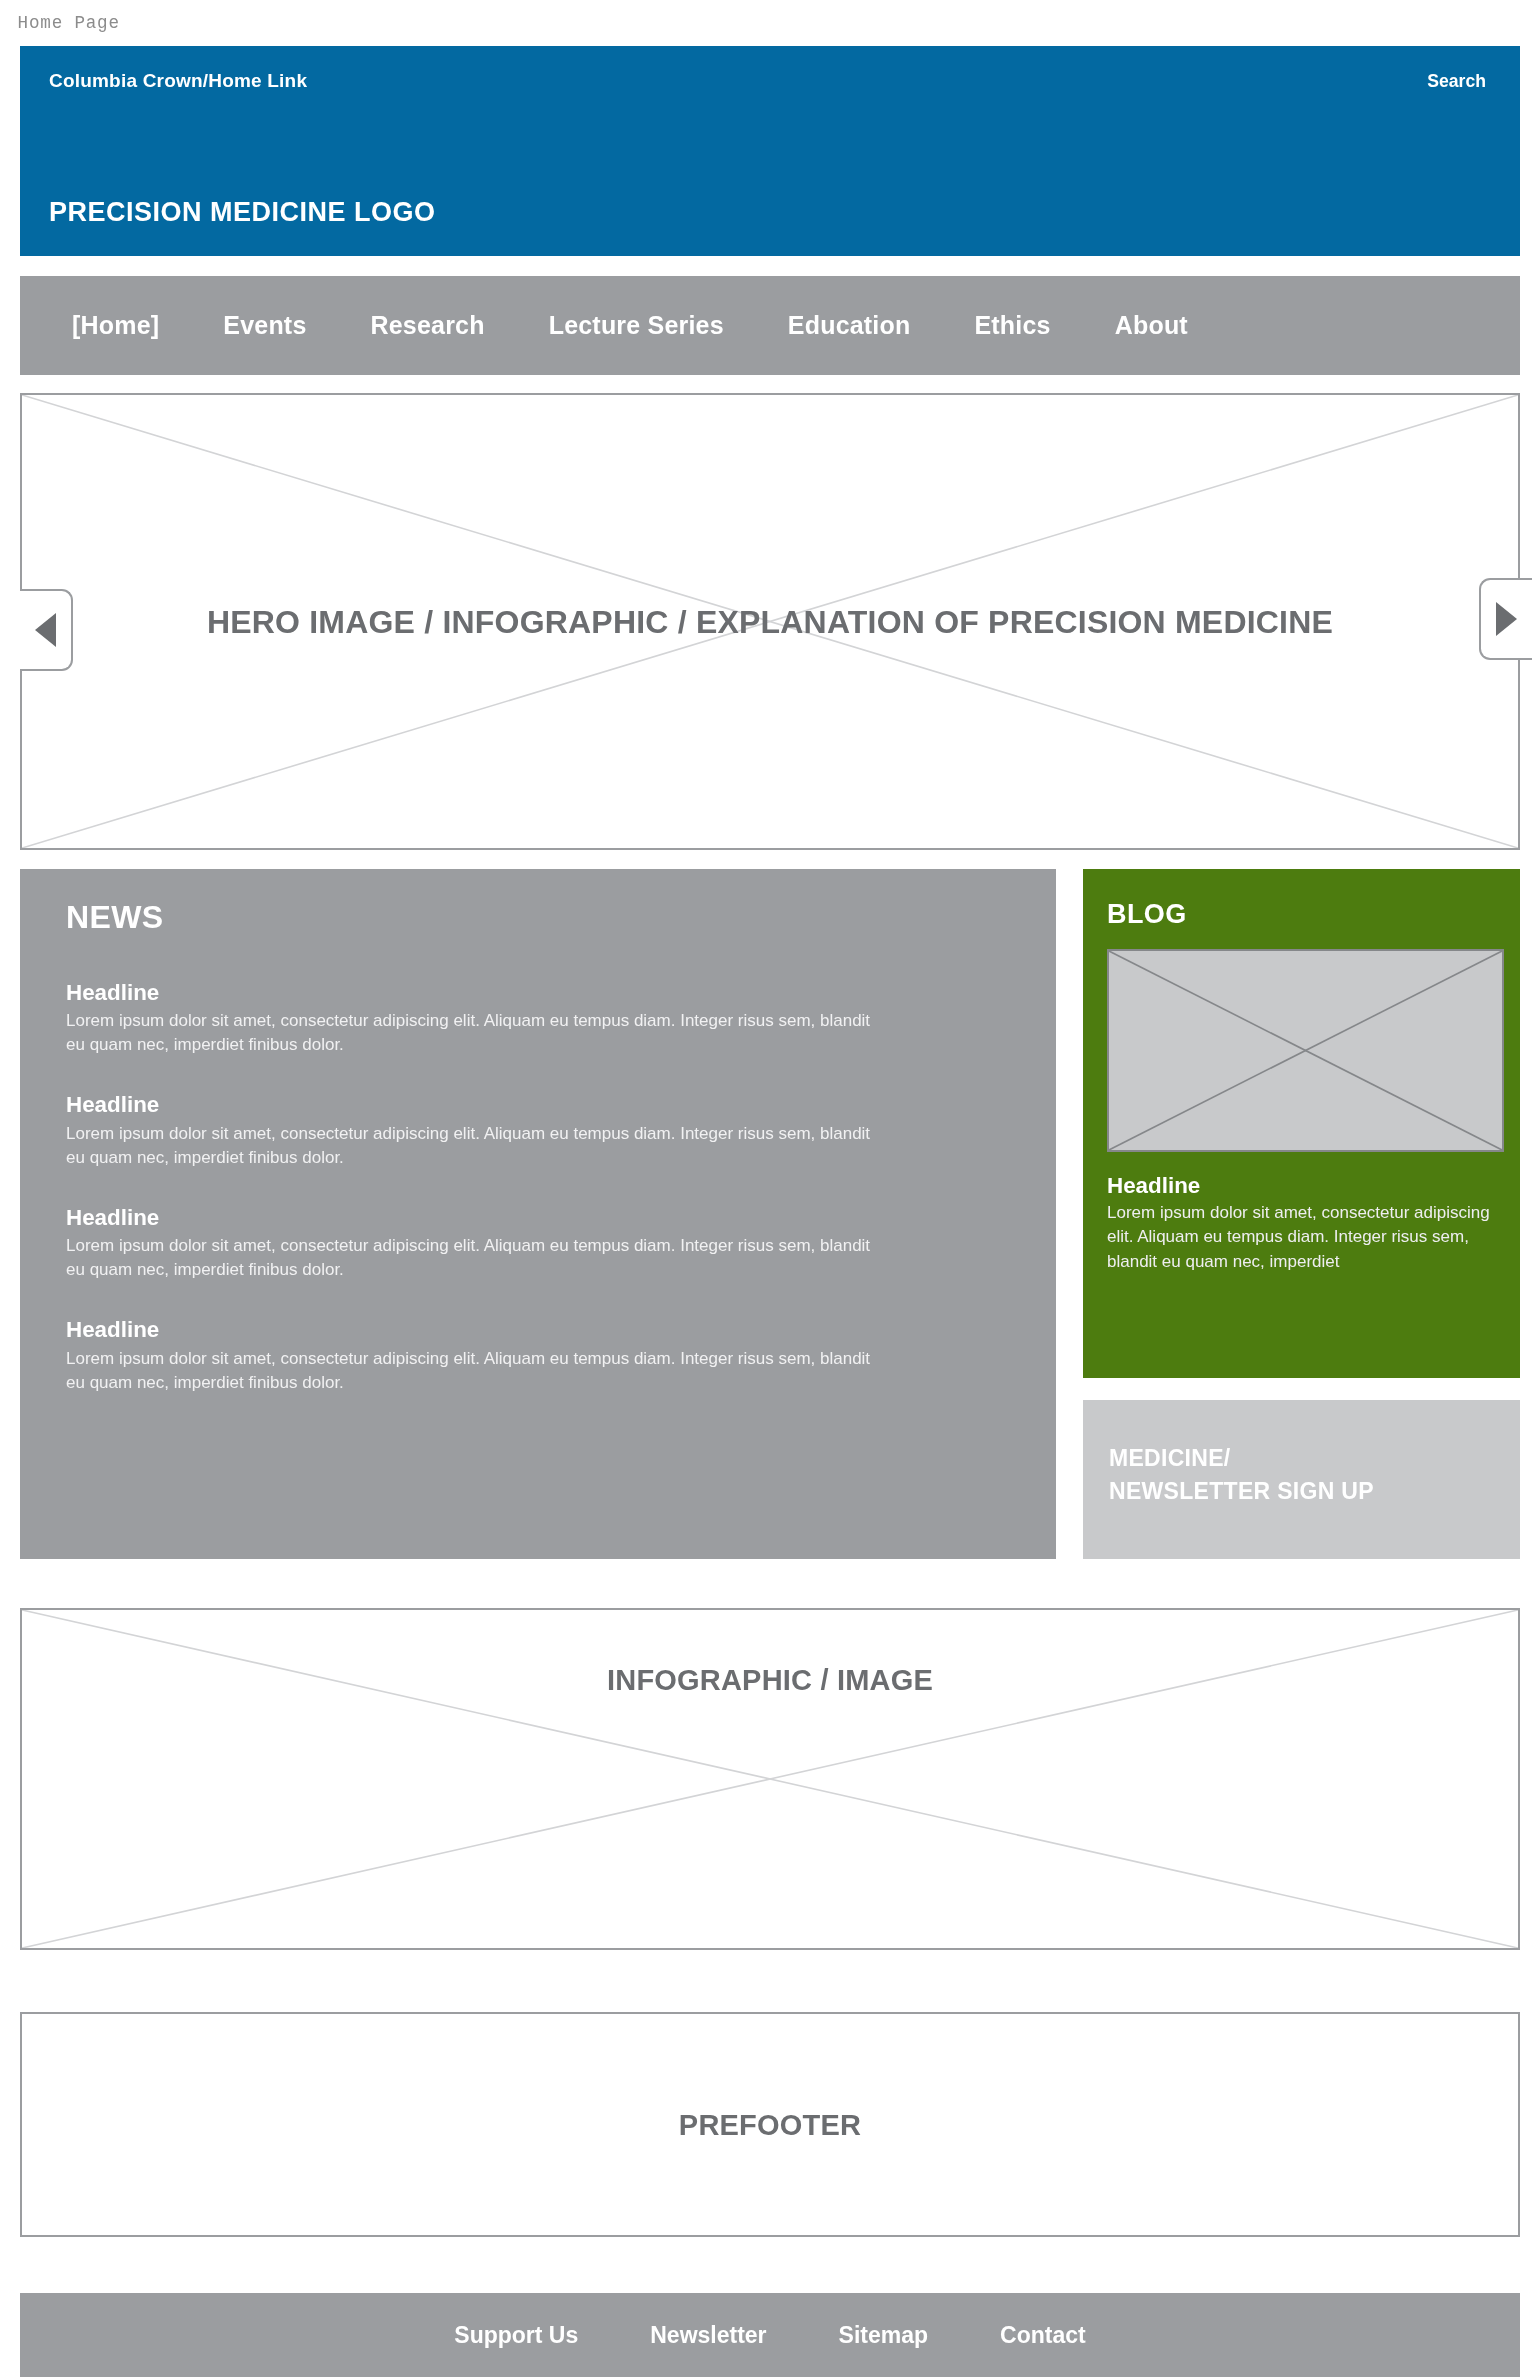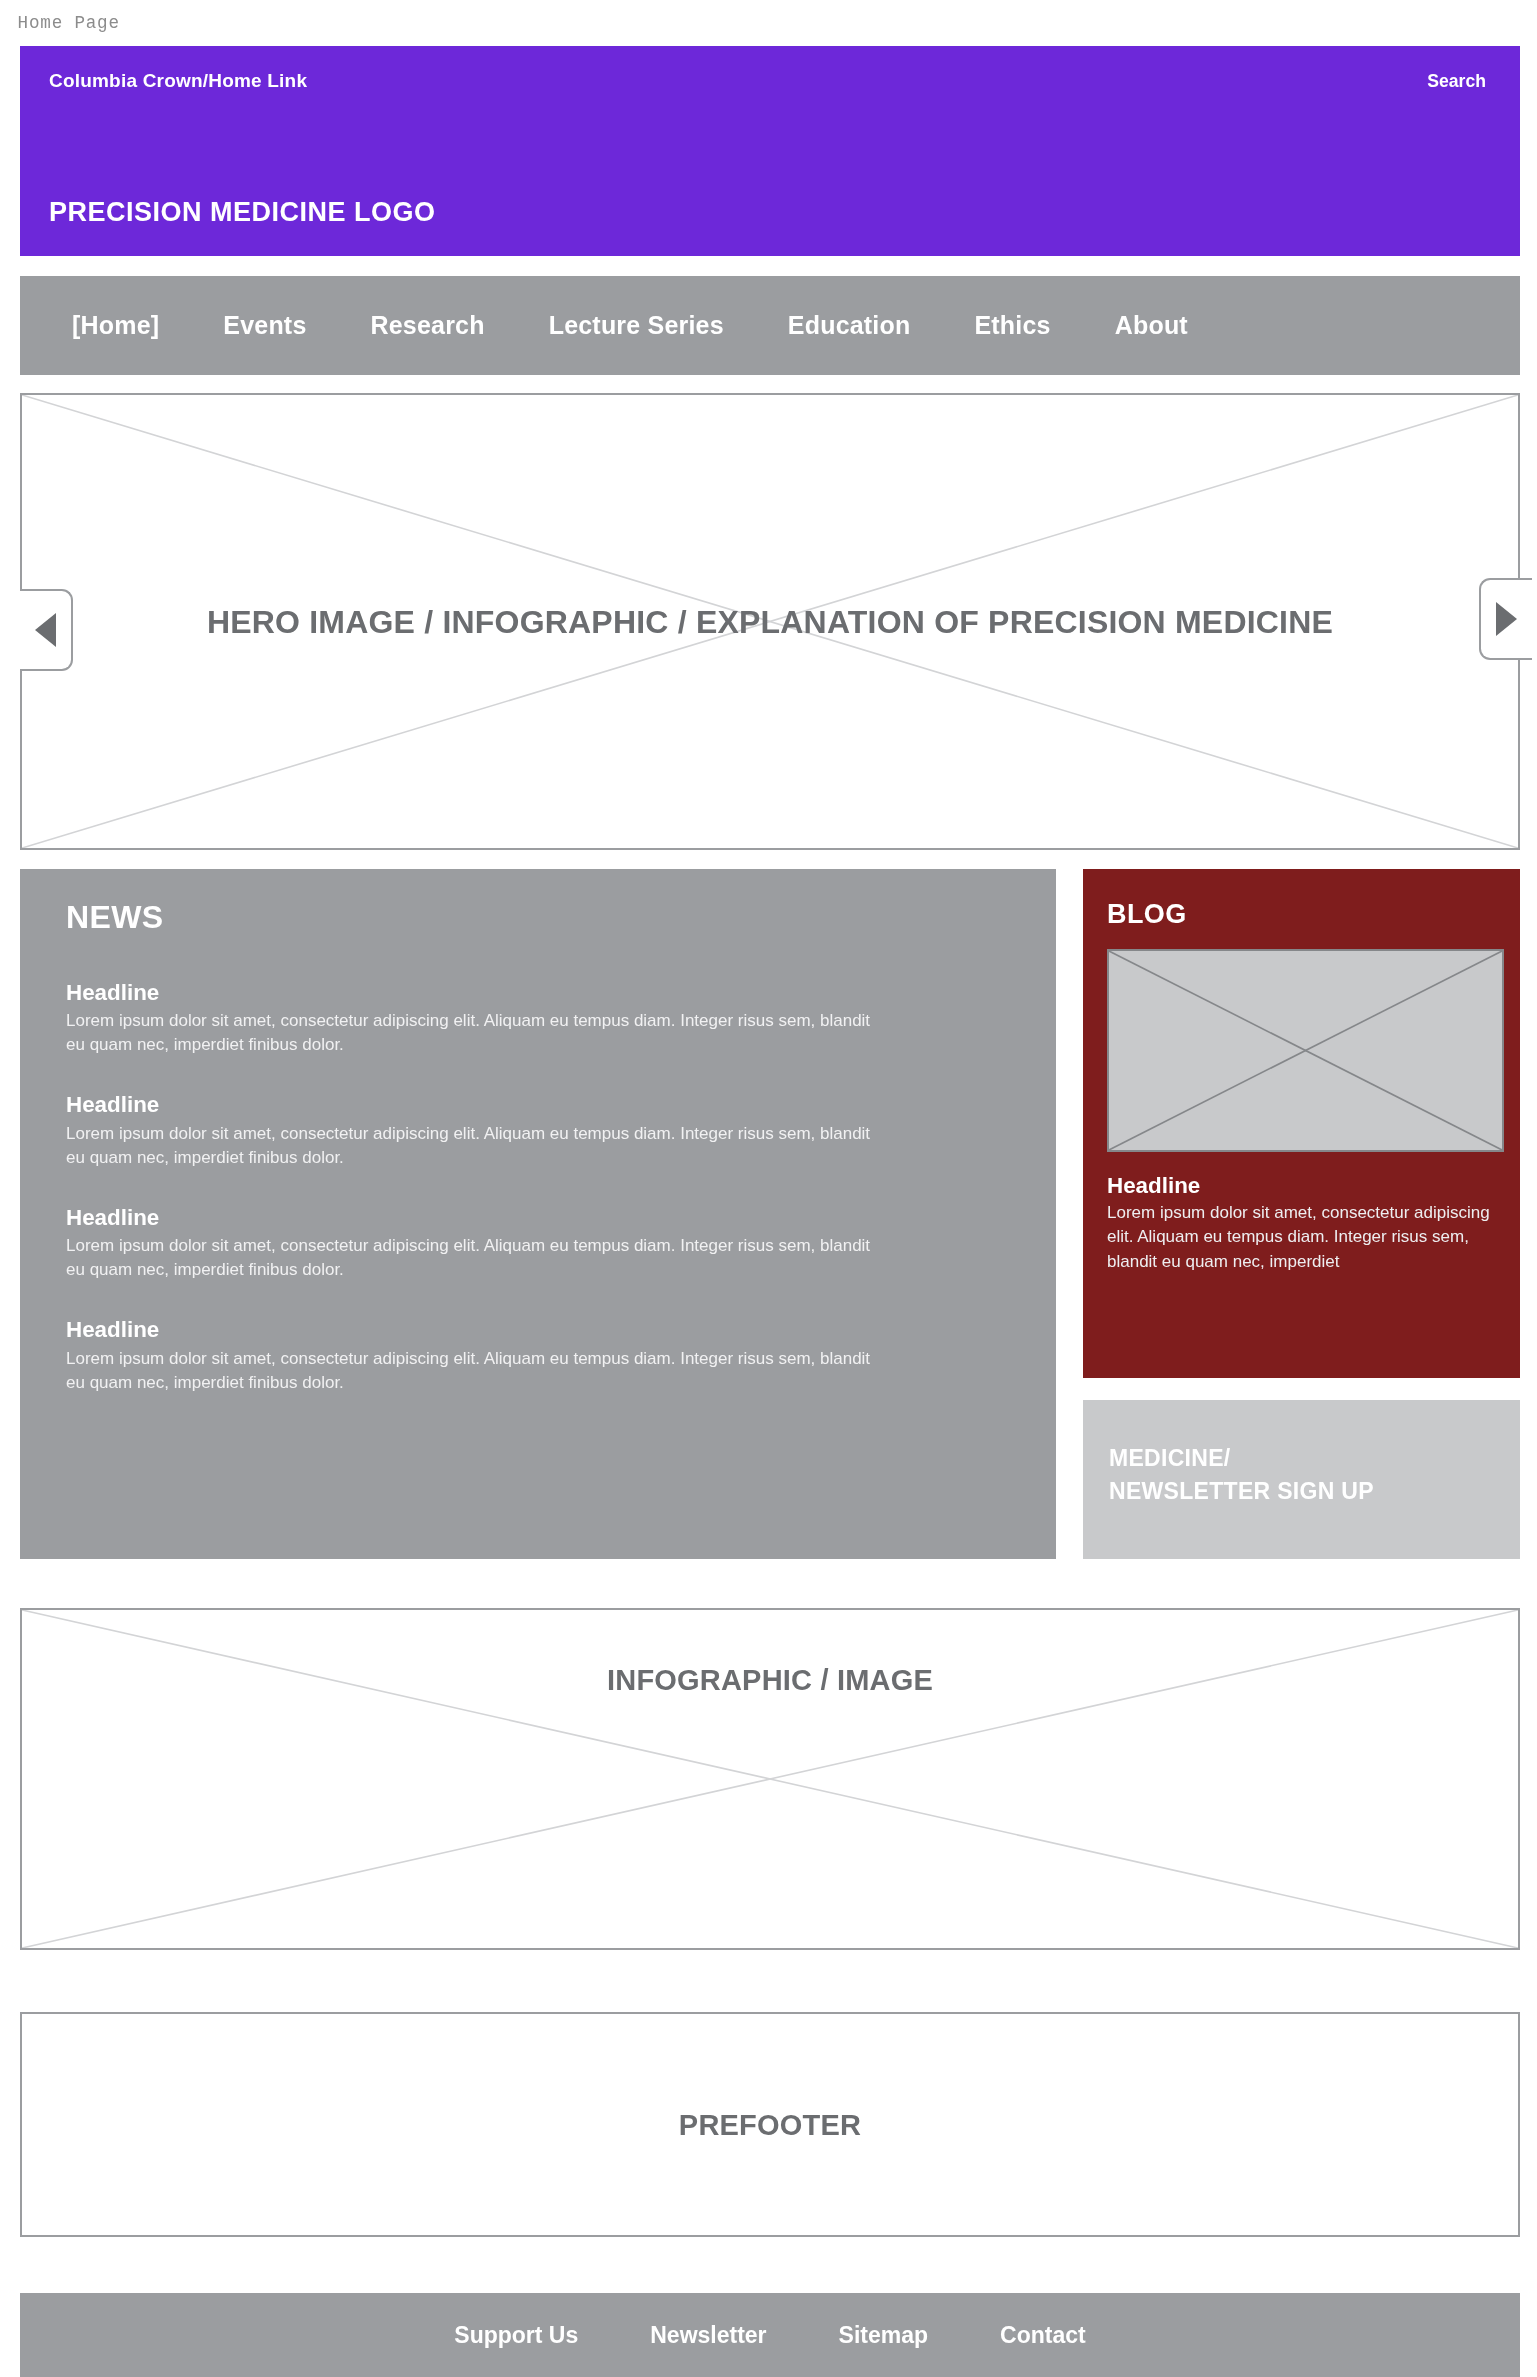--- a/index.html
+++ b/index.html
@@ -28,21 +28,21 @@
     color: #8c8c8c;
   }
 
   
   .header {
     position: absolute;
     left: 20px;
     top: 46px;
     width: 1500px;
     height: 210px;
-    background: #6d28d9;
+    background: #0369a1;
   }
   .crown-link {
     position: absolute;
     left: 29px;
     top: 24px;
     font-size: 19px;
     font-weight: bold;
     color: #ffffff;
     letter-spacing: 0.2px;
   }
@@ -177,21 +177,21 @@
     max-width: 825px;
   }
 
   
   .blog {
     position: absolute;
     left: 1083px;
     top: 869px;
     width: 437px;
     height: 509px;
-    background: #7f1d1d;
+    background: #4d7c0f;
     padding: 30px 24px 0 24px;
   }
   .blog-title {
     font-size: 27px;
     font-weight: bold;
     color: #ffffff;
     letter-spacing: 0.4px;
     margin-bottom: 19px;
   }
   .blog-thumb {

